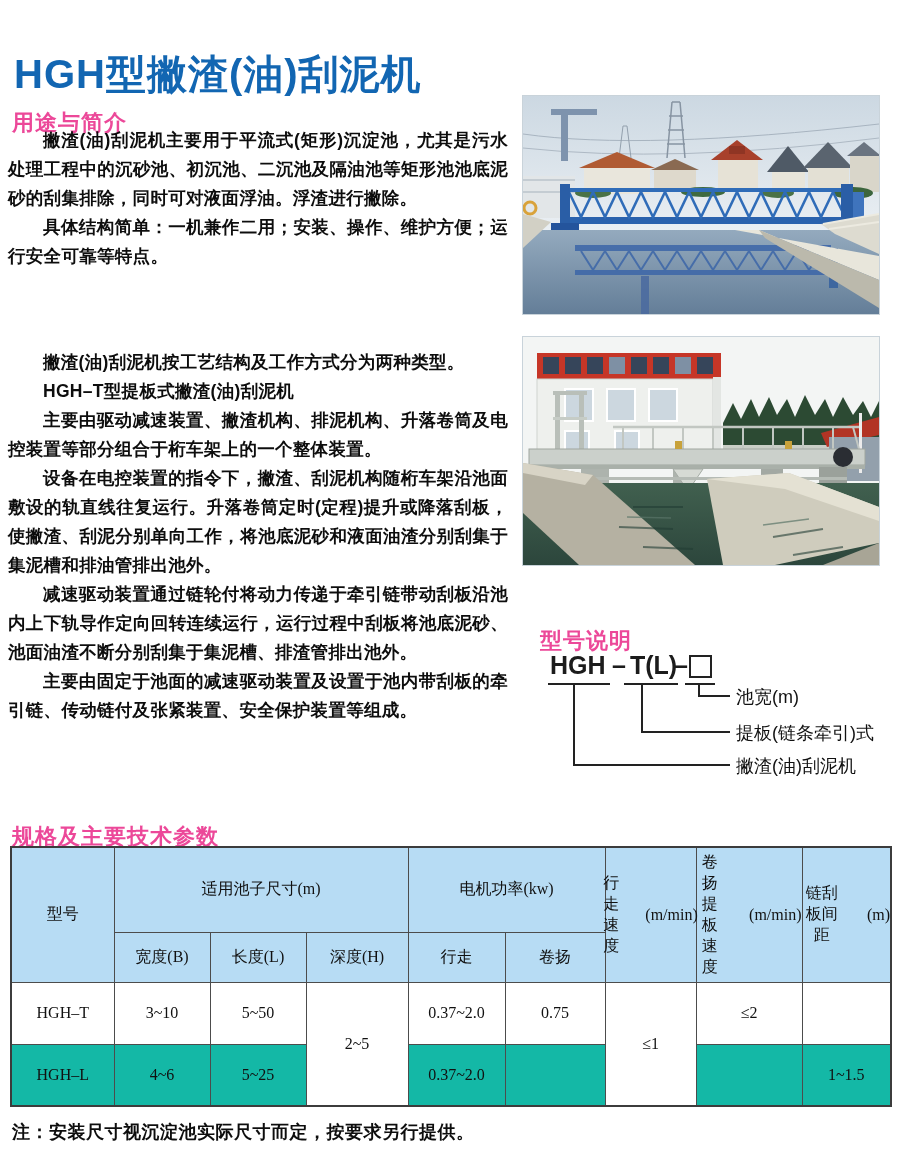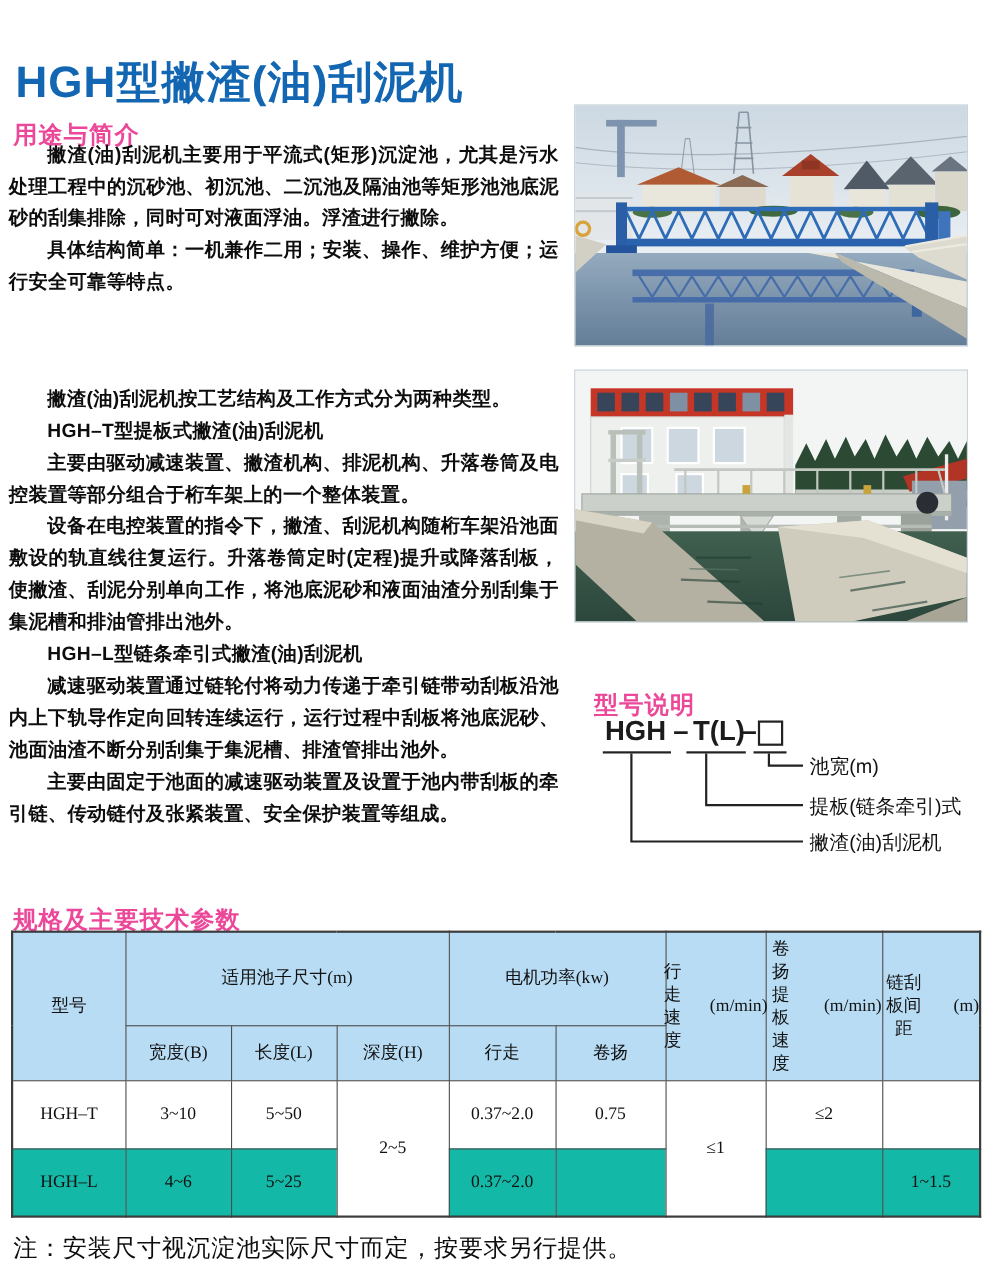--- a/index.html
+++ b/index.html
@@ -42,21 +42,21 @@
     font-family:"Liberation Serif","DejaVu Serif",serif;font-size:16px;color:#111;
     border:2px solid #3c3c3c;
   }
   table.spec th,table.spec td{
     border:1px solid #4c4c4c;text-align:center;vertical-align:middle;
     font-weight:normal;padding:0;
   }
   .hdr{background:#b7dcf4;}
   .row-alt{background:#14b8a6;}
   .two-line{display:flex;justify-content:center;gap:26px;align-items:center;}
-  .note-line{font-size:22px;font-weight:normal;letter-spacing:0.5px;color:#0d0d0d;}
+  .note-line{font-size:18px;font-weight:bold;letter-spacing:0.5px;color:#0d0d0d;}
 </style>
 </head>
 <body>
 
 <div class="page">
 
   <h1 class="abs main-title">HGH型撇渣(油)刮泥机</h1>
 
   <h2 class="abs green-heading" style="left:12px;top:90px;">用途与简介</h2>
   <div class="abs para-block" style="left:8px;top:126px;">
@@ -134,21 +134,20 @@
       <path d="M300,128 L356,118 M306,133 L356,126" stroke="#eceae0" stroke-width="2" fill="none"></path>
       <polygon points="0,118 28,126 0,152" fill="#d2d0c5"></polygon>
     </svg>
   </div>
 
   <div class="abs para-block" style="left:8px;top:348px;">
     <p>撇渣(油)刮泥机按工艺结构及工作方式分为两种类型。</p>
     <p>HGH–T型提板式撇渣(油)刮泥机</p>
     <p>主要由驱动减速装置、撇渣机构、排泥机构、升落卷筒及电控装置等部分组合于桁车架上的一个整体装置。</p>
     <p>设备在电控装置的指令下，撇渣、刮泥机构随桁车架沿池面敷设的轨直线往复运行。升落卷筒定时(定程)提升或降落刮板，使撇渣、刮泥分别单向工作，将池底泥砂和液面油渣分别刮集于集泥槽和排油管排出池外。</p>
-    <p>HGH–L型链条牵引式撇渣(油)刮泥机</p>
     <p>减速驱动装置通过链轮付将动力传递于牵引链带动刮板沿池内上下轨导作定向回转连续运行，运行过程中刮板将池底泥砂、池面油渣不断分别刮集于集泥槽、排渣管排出池外。</p>
     <p>主要由固定于池面的减速驱动装置及设置于池内带刮板的牵引链、传动链付及张紧装置、安全保护装置等组成。</p>
   </div>
 
   <div class="abs photo" style="left:522px;top:336px;width:356px;height:228px;">
     <svg width="356" height="228" viewBox="0 0 356 228">
       <defs>
         <linearGradient id="water2" x1="0" y1="0" x2="0" y2="1">
           <stop offset="0" stop-color="#41604f"></stop>
             <stop offset="1" stop-color="#2c463c"></stop>

